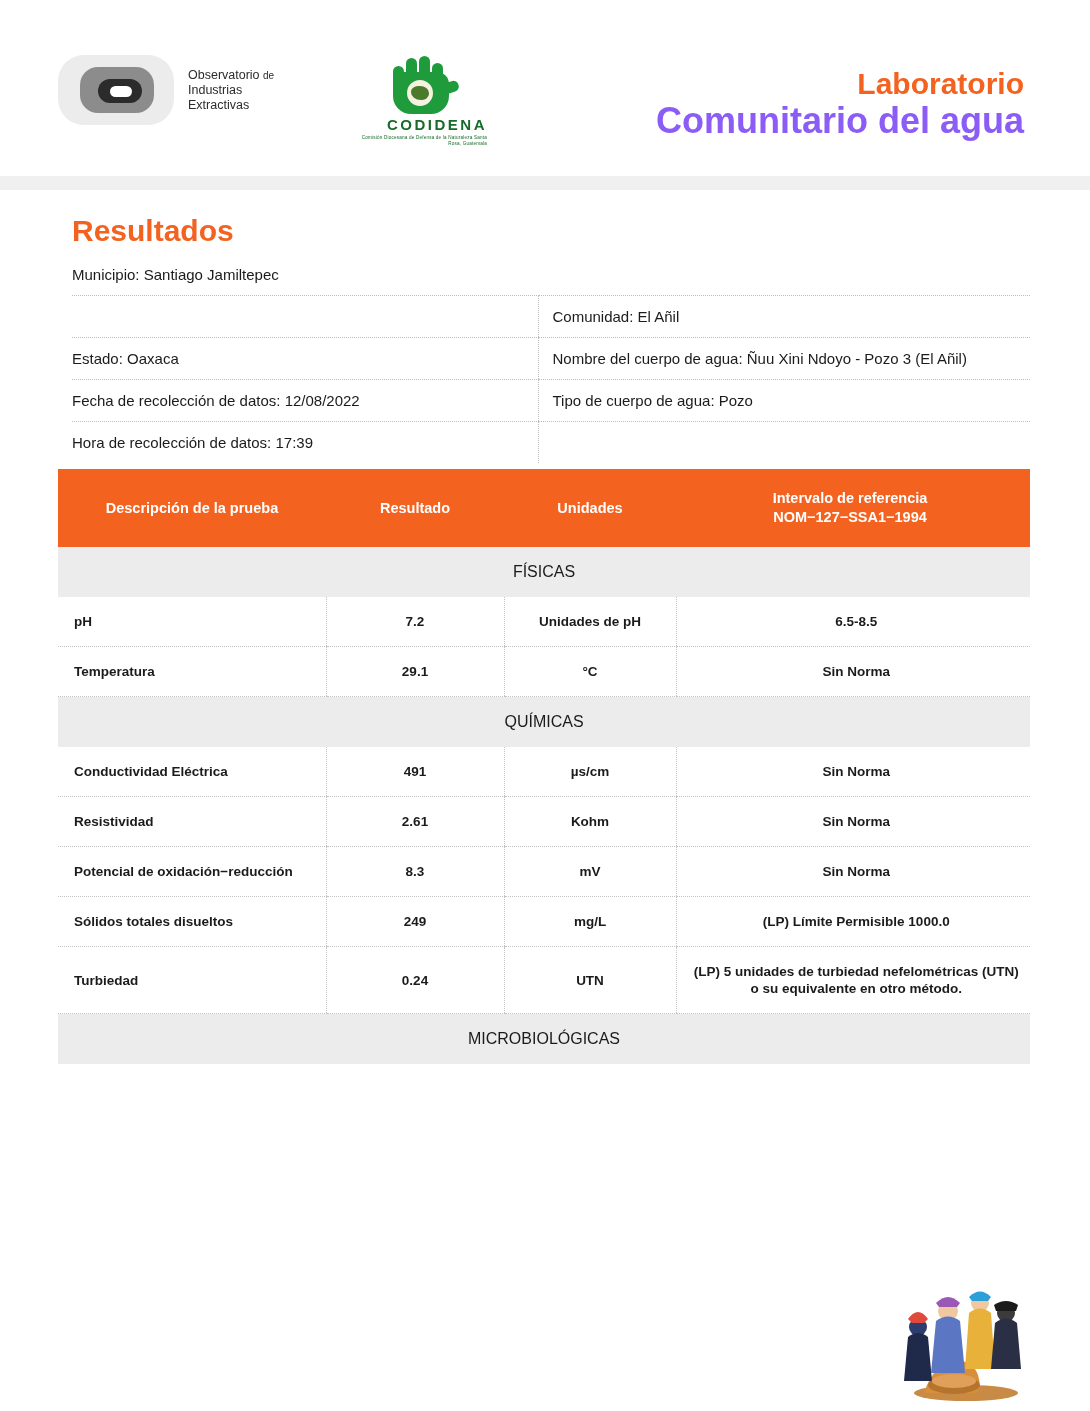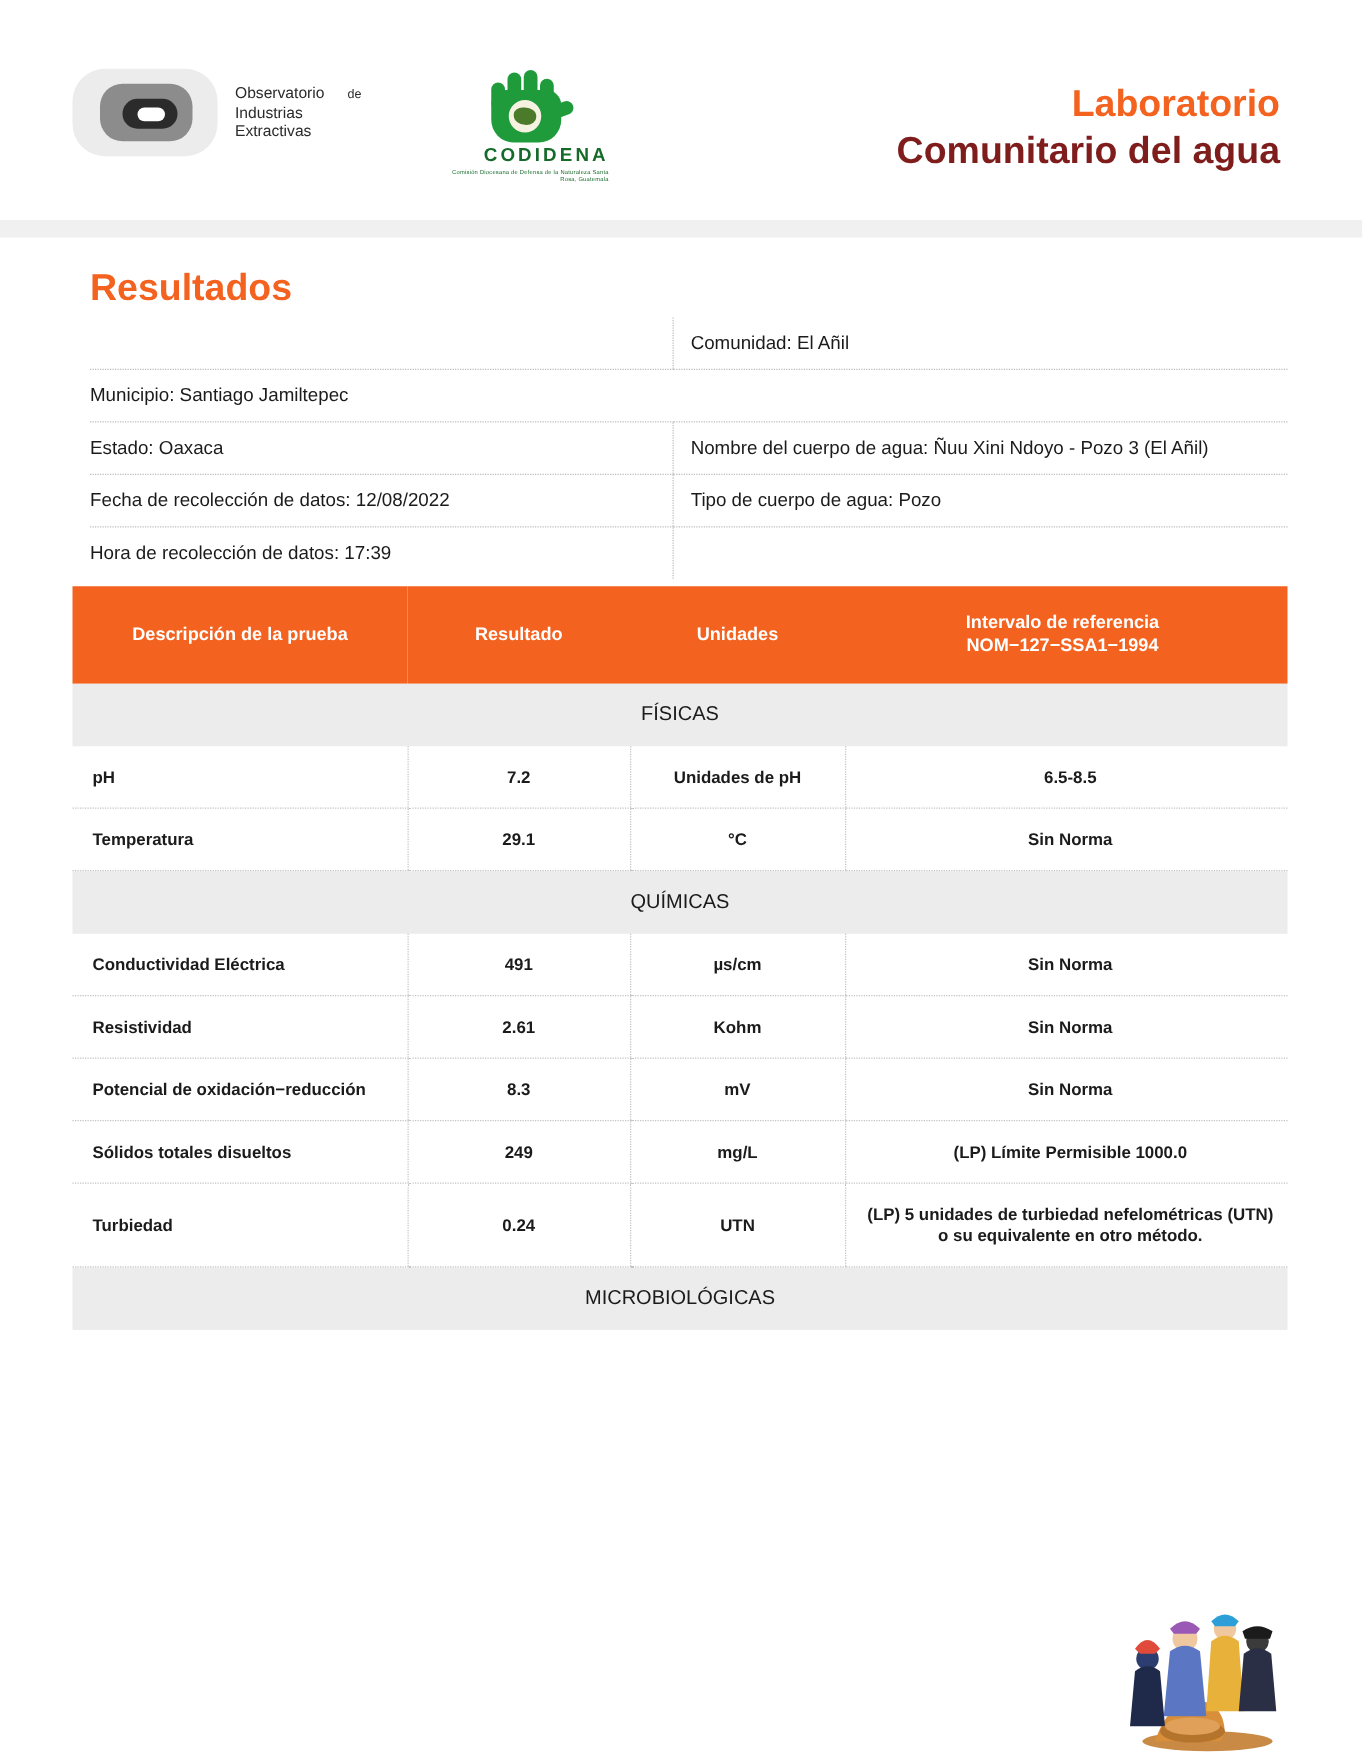--- a/index.html
+++ b/index.html
@@ -63,21 +63,21 @@
     width: 22px; height: 11px;
     border-radius: 6px;
     background: #ffffff;
     z-index: 2;
   }
   .oie-text {
     font-size: 12.5px;
     line-height: 15px;
     color: #2b2b2b;
   }
-  .oie-text .small { font-size: 10px; margin-left: 15px; }
+  .oie-text .small { font-size: 10px; }
 
   .logo-codidena {
     position: absolute;
     left: 355px; top: 52px;
     width: 132px;
     text-align: right;
   }
   .hand {
     width: 84px; height: 62px;
     margin: 0 auto;
@@ -145,22 +145,22 @@
     right: 66px; top: 66px;
     text-align: right;
   }
   .header-title .lab {
     color: #f4621f;
     font-size: 30px;
     font-weight: bold;
     line-height: 36px;
   }
   .header-title .com {
-    color: #7f1d1d;
-    font-size: 30px;
+    color: #8b5cf6;
+    font-size: 36px;
     font-weight: bold;
     line-height: 38px;
   }
 
   
   .content {
     position: absolute;
     left: 0; top: 190px; right: 0;
   }
   .results-title {
@@ -294,26 +294,26 @@
   </div>
   <div class="header-strip"></div>
 
   <div class="content">
 
     <div class="results-title">Resultados</div>
 
     <table class="meta">
       <tbody>
           <tr>
+        <td class="c-left">Municipio: Santiago Jamiltepec</td>
+        <td class="blank"></td>
+      </tr>
+      <tr>
         <td class="c-left"></td>
         <td class="right">Comunidad: El Añil</td>
-      </tr>
-      <tr>
-        <td class="c-left">Municipio: Santiago Jamiltepec</td>
-        <td class="blank"></td>
       </tr>
       <tr>
         <td class="c-left">Estado: Oaxaca</td>
         <td class="right">Nombre del cuerpo de agua: Ñuu Xini Ndoyo - Pozo 3 (El Añil)</td>
       </tr>
       <tr>
         <td class="c-left">Fecha de recolección de datos: 12/08/2022</td>
         <td class="right">Tipo de cuerpo de agua: Pozo</td>
       </tr>
       <tr class="no-line">

